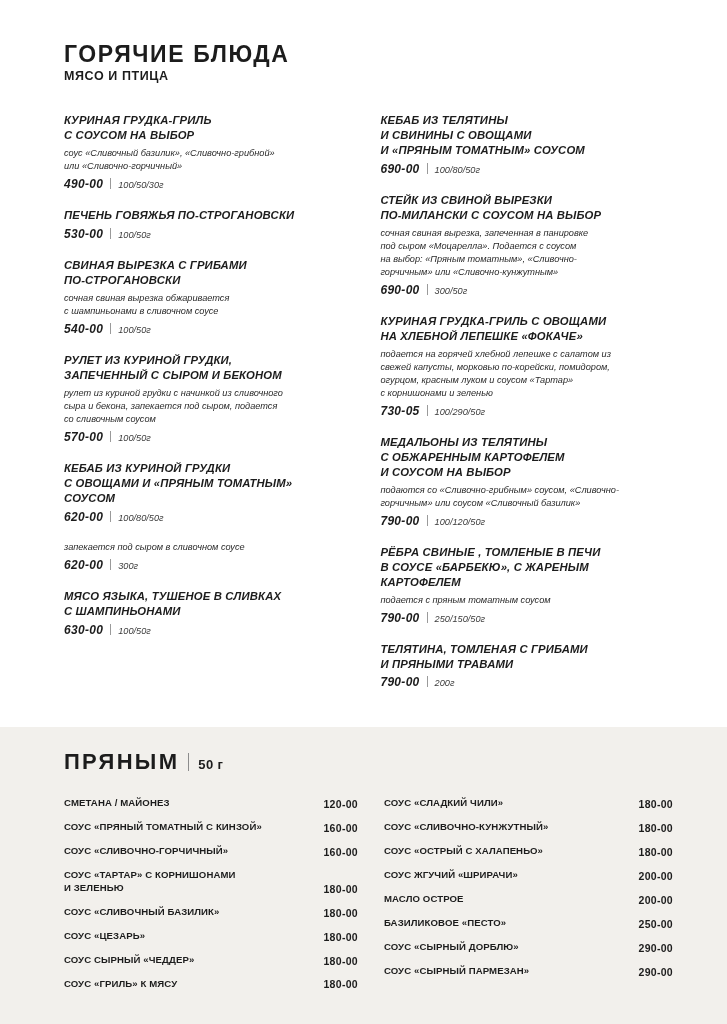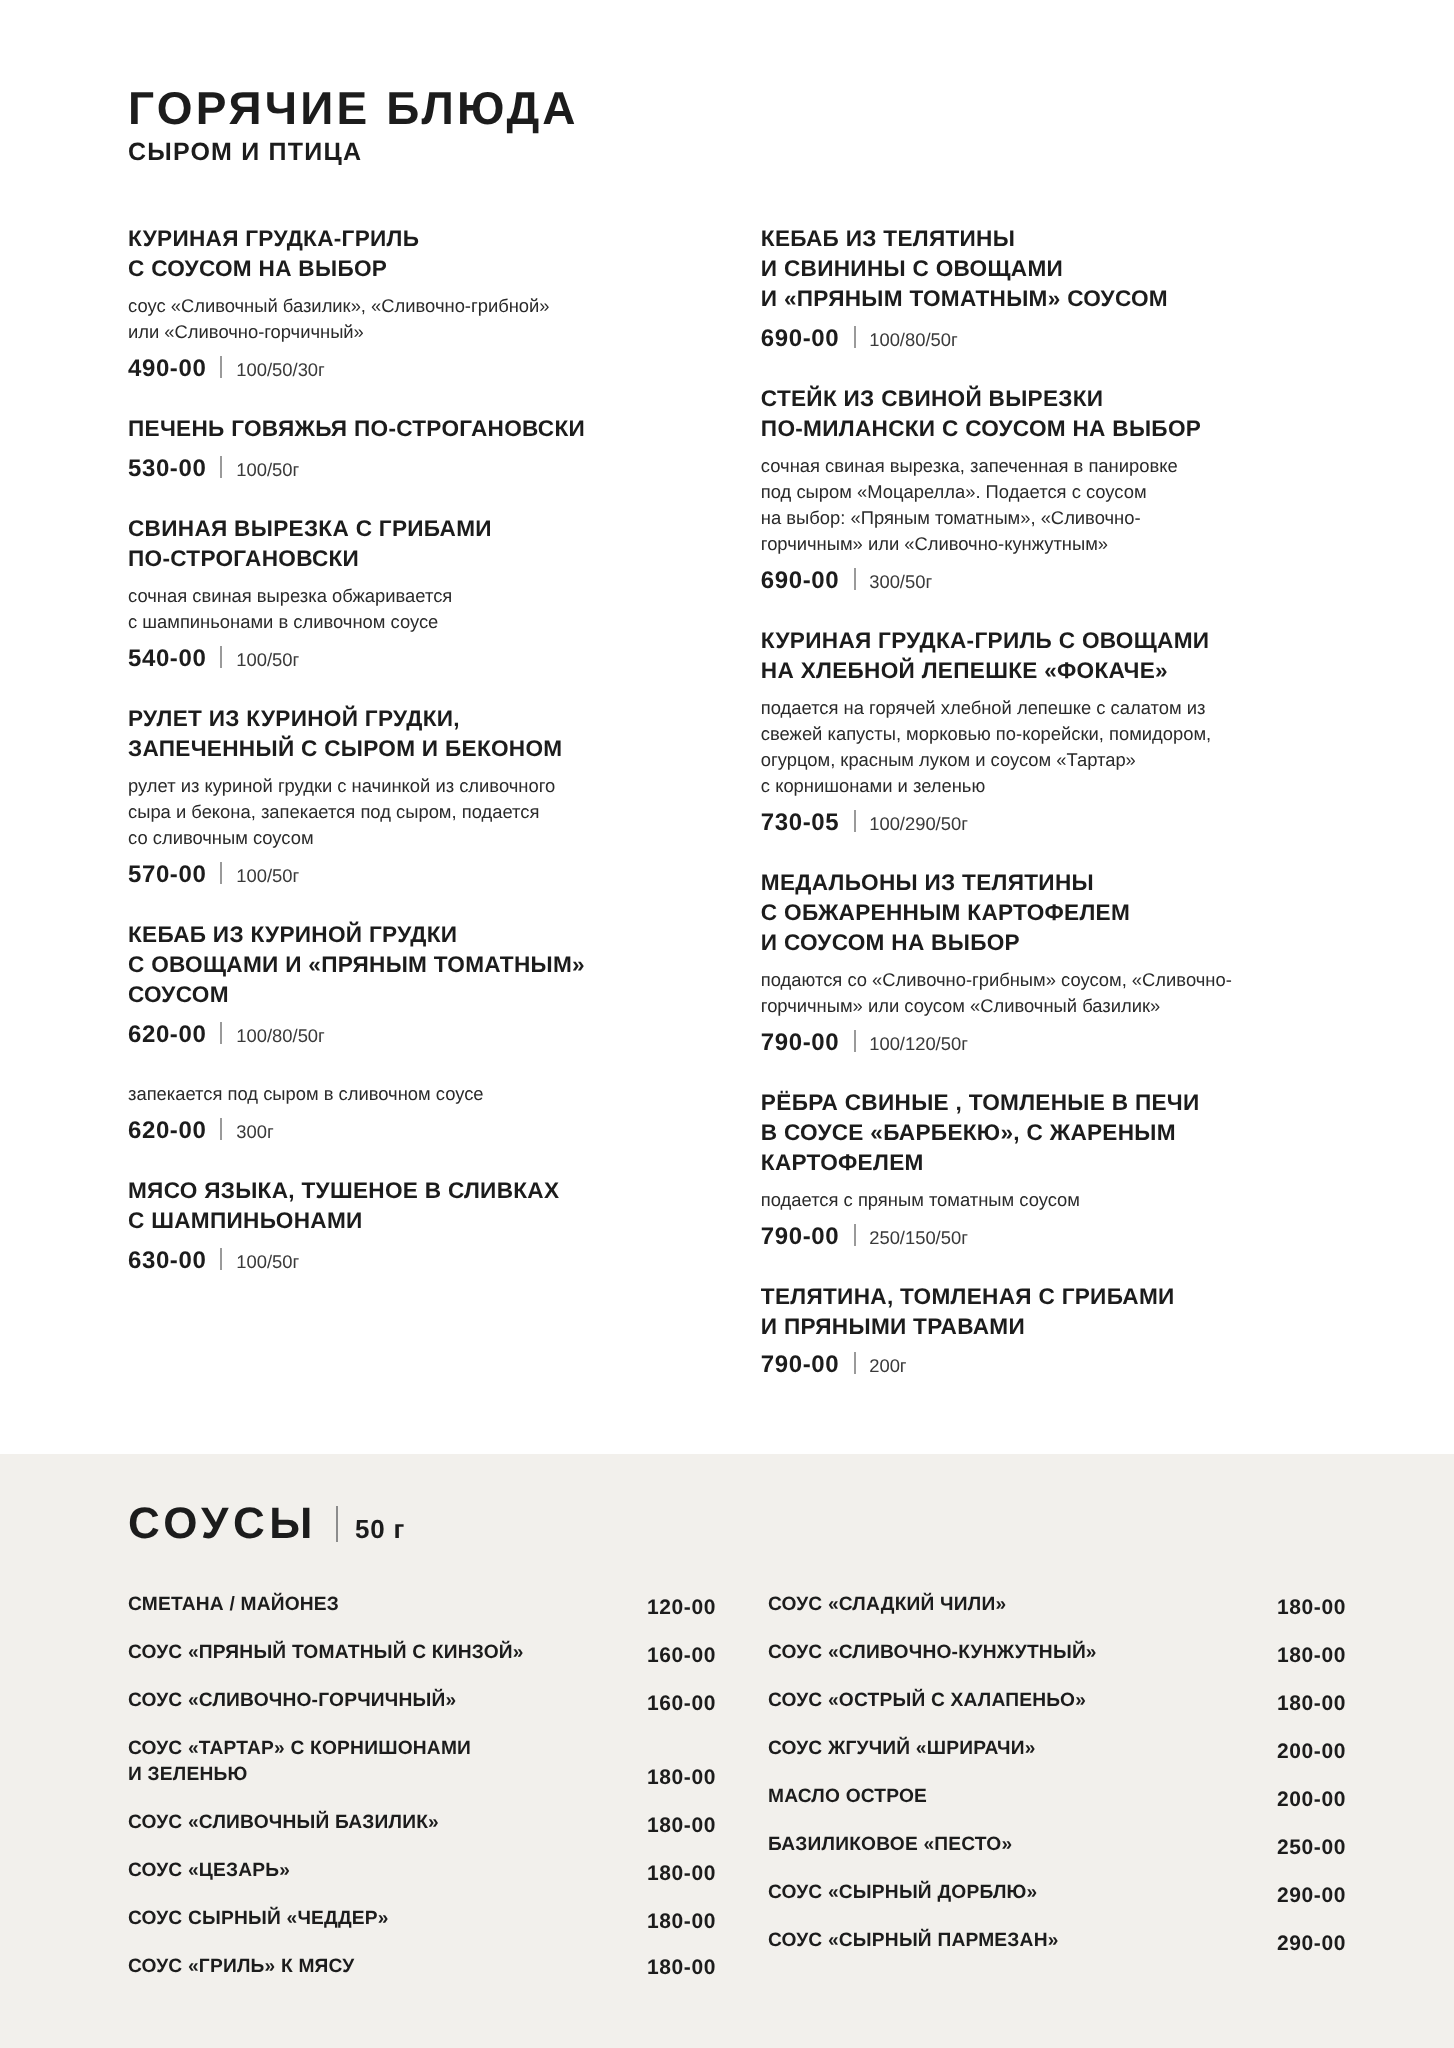--- a/index.html
+++ b/index.html
@@ -39,20 +39,21 @@
     letter-spacing: 0.6px;
     margin: 3px 0 0 0;
   }
 
   
   .columns {
     display: flex;
     padding: 30px 54px 0 64px;
     gap: 38px;
     box-sizing: border-box;
+    font-style: italic;
   }
   .col {
     width: 295px;
   }
   .col-right {
     width: 310px;
   }
 
   .dish {
     margin-bottom: 17px;
@@ -161,21 +162,21 @@
     white-space: nowrap;
   }
 </style>
 </head>
 <body>
 
 <div class="page">
 
   <div class="header">
     <h1 class="header-title">ГОРЯЧИЕ БЛЮДА</h1>
-    <div class="header-sub">СЫРОМ И ПТИЦА</div>
+    <div class="header-sub">МЯСО И ПТИЦА</div>
   </div>
 
   <div class="columns">
     <div class="col" id="col-left">
         <div class="dish">
           <div class="dish-name">КУРИНАЯ ГРУДКА-ГРИЛЬ<br>С СОУСОМ НА ВЫБОР</div>
           <div class="dish-desc">соус «Сливочный базилик», «Сливочно-грибной»<br>или «Сливочно-горчичный»</div>
           <div class="dish-priceline">
             <span class="dish-price">490-00</span>
             <span class="dish-divider"></span>
@@ -284,21 +285,21 @@
             <span class="dish-price">790-00</span>
             <span class="dish-divider"></span>
             <span class="dish-weight">200г</span>
           </div>
         </div>
       </div>
   </div>
 
   <div class="sauces">
     <div class="sauces-head">
-      <h2 class="sauces-title">СОУСЫ</h2>
+      <h2 class="sauces-title">ПРЯНЫМ</h2>
       <span class="sauces-sep"></span>
       <span class="sauces-portion">50 г</span>
     </div>
     <div class="sauces-cols">
       <div class="sauce-col" id="sauce-left">
           <div class="sauce-row">
             <div class="sauce-name">СМЕТАНА / МАЙОНЕЗ</div>
             <div class="sauce-price">120-00</div>
           </div>
           <div class="sauce-row">

